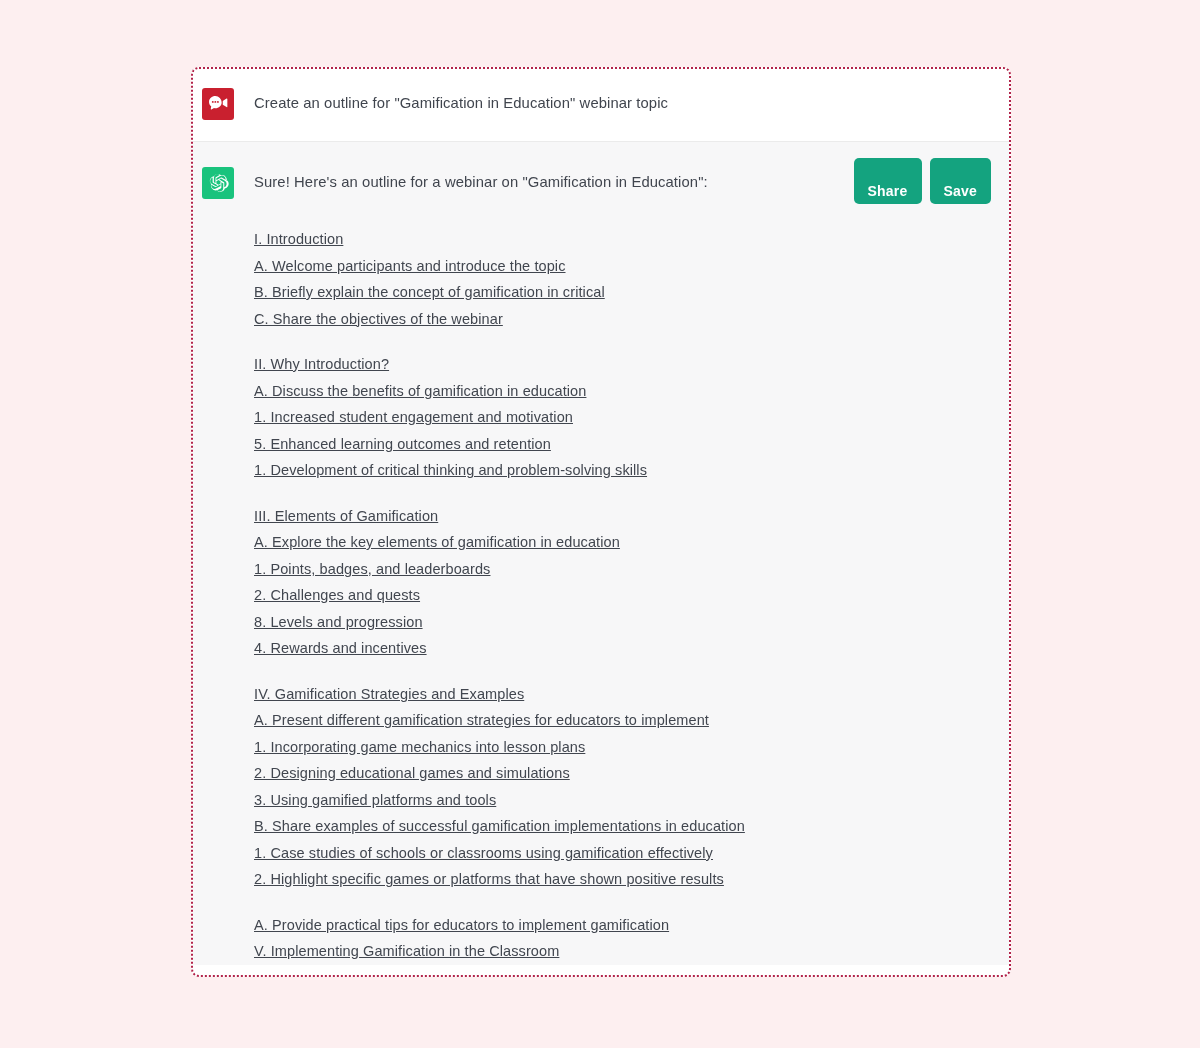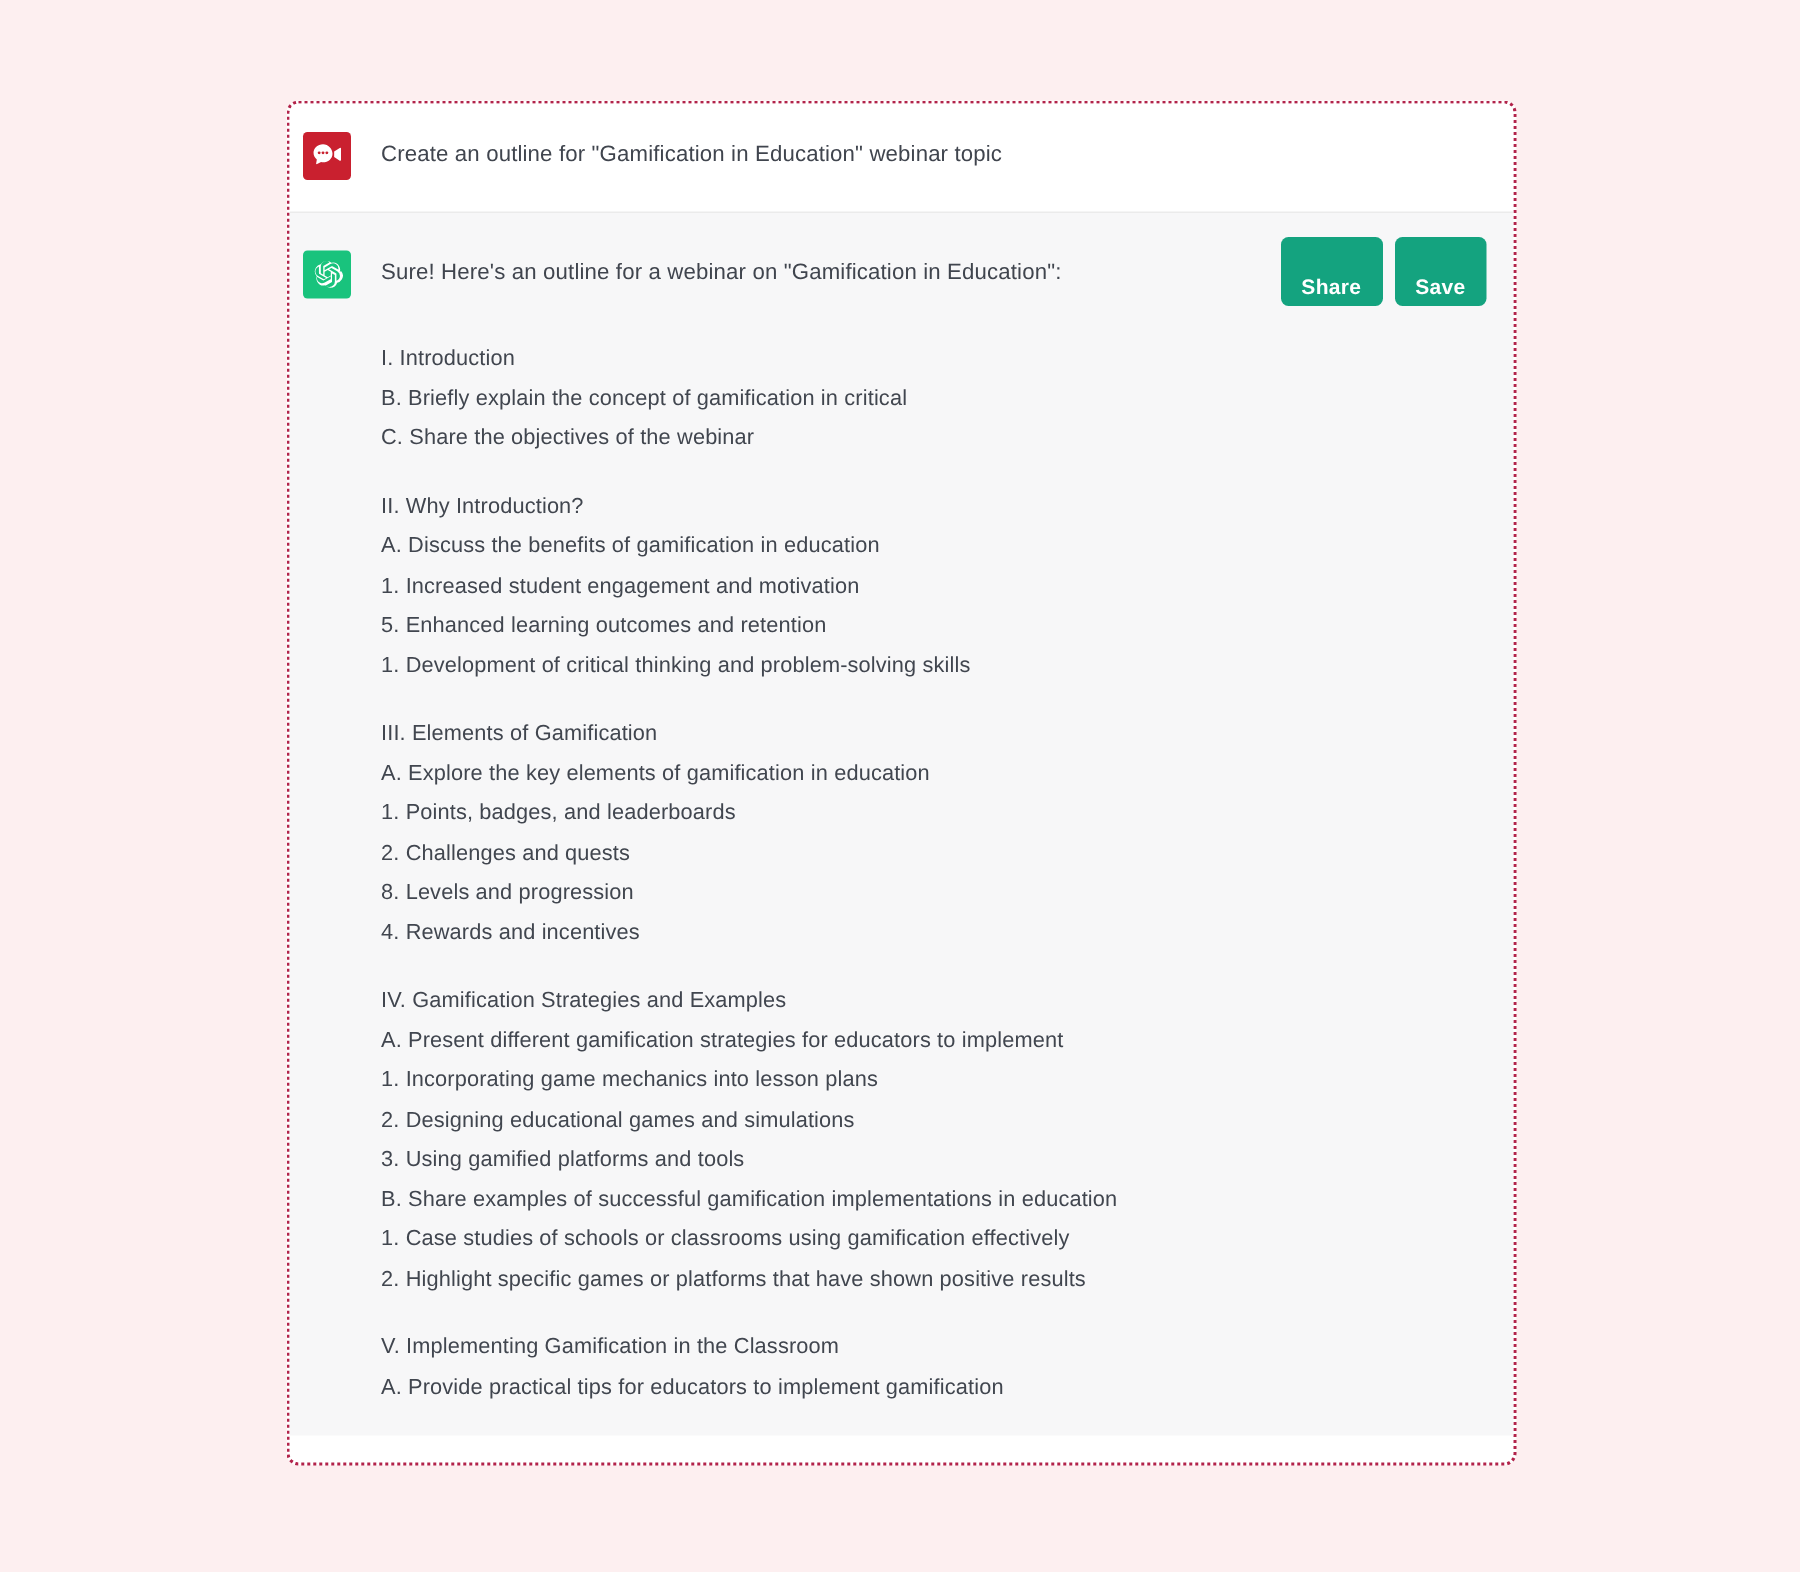--- a/index.html
+++ b/index.html
@@ -110,21 +110,21 @@
   .outline {
     margin-left: 52px;
     margin-top: 22px;
     font-size: 14.5px;
     line-height: 26.5px;
     color: #41464f;
     letter-spacing: 0.1px;
   }
 
   .outline-group { margin-bottom: 19px; }
-  .outline-line  { white-space: nowrap; }
+  .outline-line  { white-space: nowrap; text-decoration: underline; }
 </style>
 </head>
 <body>
 
 <div class="capture-frame">
 
   <div class="prompt-block">
     <div class="msg-row">
       <div class="avatar user-avatar">
         <svg width="22" height="22" viewBox="0 0 24 24" aria-hidden="true">
@@ -153,20 +153,21 @@
 
       <div class="action-buttons">
         <button class="action-btn">Share</button>
         <button class="action-btn">Save</button>
       </div>
     </div>
 
     <div class="outline">
         <div class="outline-group">
           <div class="outline-line">I. Introduction</div>
+          <div class="outline-line">A. Welcome participants and introduce the topic</div>
           <div class="outline-line">B. Briefly explain the concept of gamification in critical</div>
           <div class="outline-line">C. Share the objectives of the webinar</div>
         </div>
         <div class="outline-group">
           <div class="outline-line">II. Why Introduction?</div>
           <div class="outline-line">A. Discuss the benefits of gamification in education</div>
           <div class="outline-line">1. Increased student engagement and motivation</div>
           <div class="outline-line">5. Enhanced learning outcomes and retention</div>
           <div class="outline-line">1. Development of critical thinking and problem-solving skills</div>
         </div>
@@ -182,19 +183,19 @@
           <div class="outline-line">IV. Gamification Strategies and Examples</div>
           <div class="outline-line">A. Present different gamification strategies for educators to implement</div>
           <div class="outline-line">1. Incorporating game mechanics into lesson plans</div>
           <div class="outline-line">2. Designing educational games and simulations</div>
           <div class="outline-line">3. Using gamified platforms and tools</div>
           <div class="outline-line">B. Share examples of successful gamification implementations in education</div>
           <div class="outline-line">1. Case studies of schools or classrooms using gamification effectively</div>
           <div class="outline-line">2. Highlight specific games or platforms that have shown positive results</div>
         </div>
         <div class="outline-group">
+          <div class="outline-line">A. Provide practical tips for educators to implement gamification</div>
           <div class="outline-line">V. Implementing Gamification in the Classroom</div>
-          <div class="outline-line">A. Provide practical tips for educators to implement gamification</div>
         </div>
       </div>
 
   </div>
 </div>
 
 </body></html>

